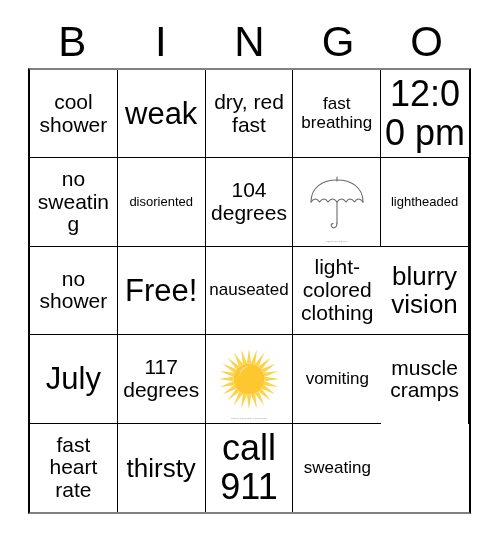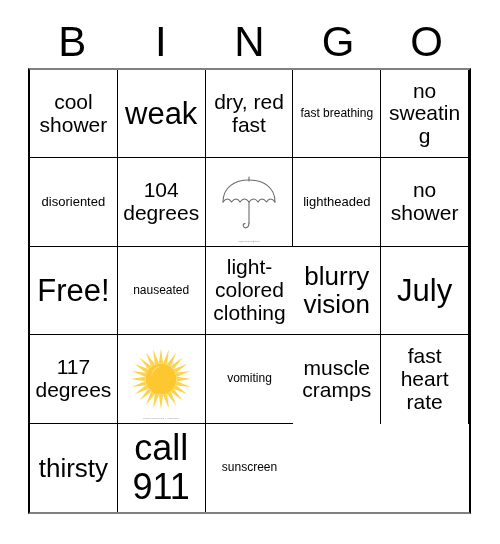--- a/index.html
+++ b/index.html
@@ -80,21 +80,21 @@
   .cell-text {
     display: block;
     width: 100%;
     line-height: 1.08;
     word-wrap: break-word;
     hyphens: manual;
   }
 
   
   .fs-xs   { font-size: 13px; }
-  .fs-sm   { font-size: 12px; }
+  .fs-sm   { font-size: 17px; }
   .fs-md   { font-size: 21px; }
   .fs-lg   { font-size: 26px; }
   .fs-xl   { font-size: 31px; }
   .fs-xxl  { font-size: 36px; }
 
   
   .pic-cell {
     flex-direction: column;
     justify-content: center;
     padding: 0;
@@ -141,20 +141,23 @@
         <span class="cell-text fs-md">cool shower</span>
       </div>
       <div class="cell">
         <span class="cell-text fs-xl">weak</span>
       </div>
       <div class="cell">
         <span class="cell-text fs-md">dry, red fast</span>
       </div>
       <div class="cell">
         <span class="cell-text fs-sm">fast breathing</span>
+      </div>
+      <div class="cell col-last">
+        <span class="cell-text fs-xxl">12:00 pm</span>
       </div>
       <div class="cell">
         <span class="cell-text fs-md">no sweating</span>
       </div>
       <div class="cell">
         <span class="cell-text fs-xs">disoriented</span>
       </div>
       <div class="cell">
         <span class="cell-text fs-md">104 degrees</span>
       </div>
@@ -241,17 +244,17 @@
       <div class="cell row-last">
         <span class="cell-text fs-md">fast heart rate</span>
       </div>
       <div class="cell row-last">
         <span class="cell-text fs-lg">thirsty</span>
       </div>
       <div class="cell row-last">
         <span class="cell-text fs-xxl">call 911</span>
       </div>
       <div class="cell col-last row-last">
-        <span class="cell-text fs-sm">sunscreen</span>
+        <span class="cell-text fs-sm">sweating</span>
       </div>
     </div>
 
 </div>
 
 </body></html>

